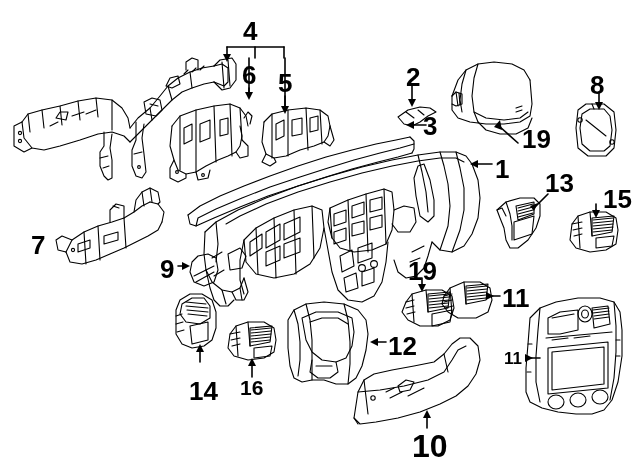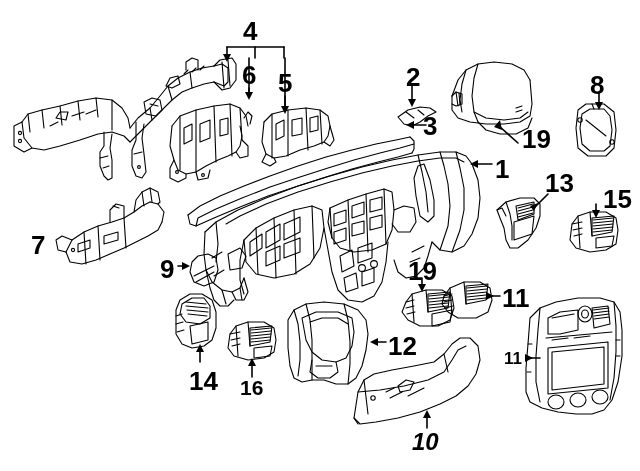--- a/index.html
+++ b/index.html
@@ -452,24 +452,24 @@
 
   <div class="callout-label" style="left:495px; top:156px; font-size:26px;">1</div>
   <div class="callout-label" style="left:406px; top:64px;  font-size:26px;">2</div>
   <div class="callout-label" style="left:423px; top:113px; font-size:26px;">3</div>
   <div class="callout-label" style="left:243px; top:18px;  font-size:26px;">4</div>
   <div class="callout-label" style="left:278px; top:70px;  font-size:26px;">5</div>
   <div class="callout-label" style="left:242px; top:62px;  font-size:26px;">6</div>
   <div class="callout-label" style="left:31px;  top:232px; font-size:26px;">7</div>
   <div class="callout-label" style="left:590px; top:72px;  font-size:26px;">8</div>
   <div class="callout-label" style="left:160px; top:256px; font-size:26px;">9</div>
-  <div class="callout-label" style="left:412px; top:430px; font-size:24px;font-style:italic;">10</div>
+  <div class="callout-label" style="left:412px; top:430px; font-size:32px;">10</div>
   <div class="callout-label" style="left:504px; top:350px; font-size:17px;">11</div>
   <div class="callout-label" style="left:388px; top:333px; font-size:26px;">12</div>
   <div class="callout-label" style="left:545px; top:170px; font-size:26px;">13</div>
-  <div class="callout-label" style="left:189px; top:368px; font-size:26px;">14</div>
+  <div class="callout-label" style="left:189px; top:378px; font-size:26px;">14</div>
   <div class="callout-label" style="left:603px; top:186px; font-size:26px;">15</div>
   <div class="callout-label" style="left:240px; top:377px; font-size:21px;">16</div>
   <div class="callout-label" style="left:502px; top:285px; font-size:26px;">11</div>
   <div class="callout-label" style="left:408px; top:258px; font-size:26px;">19</div>
   <div class="callout-label" style="left:522px; top:126px; font-size:26px;">19</div>
 
 </div>
 
 </body></html>

